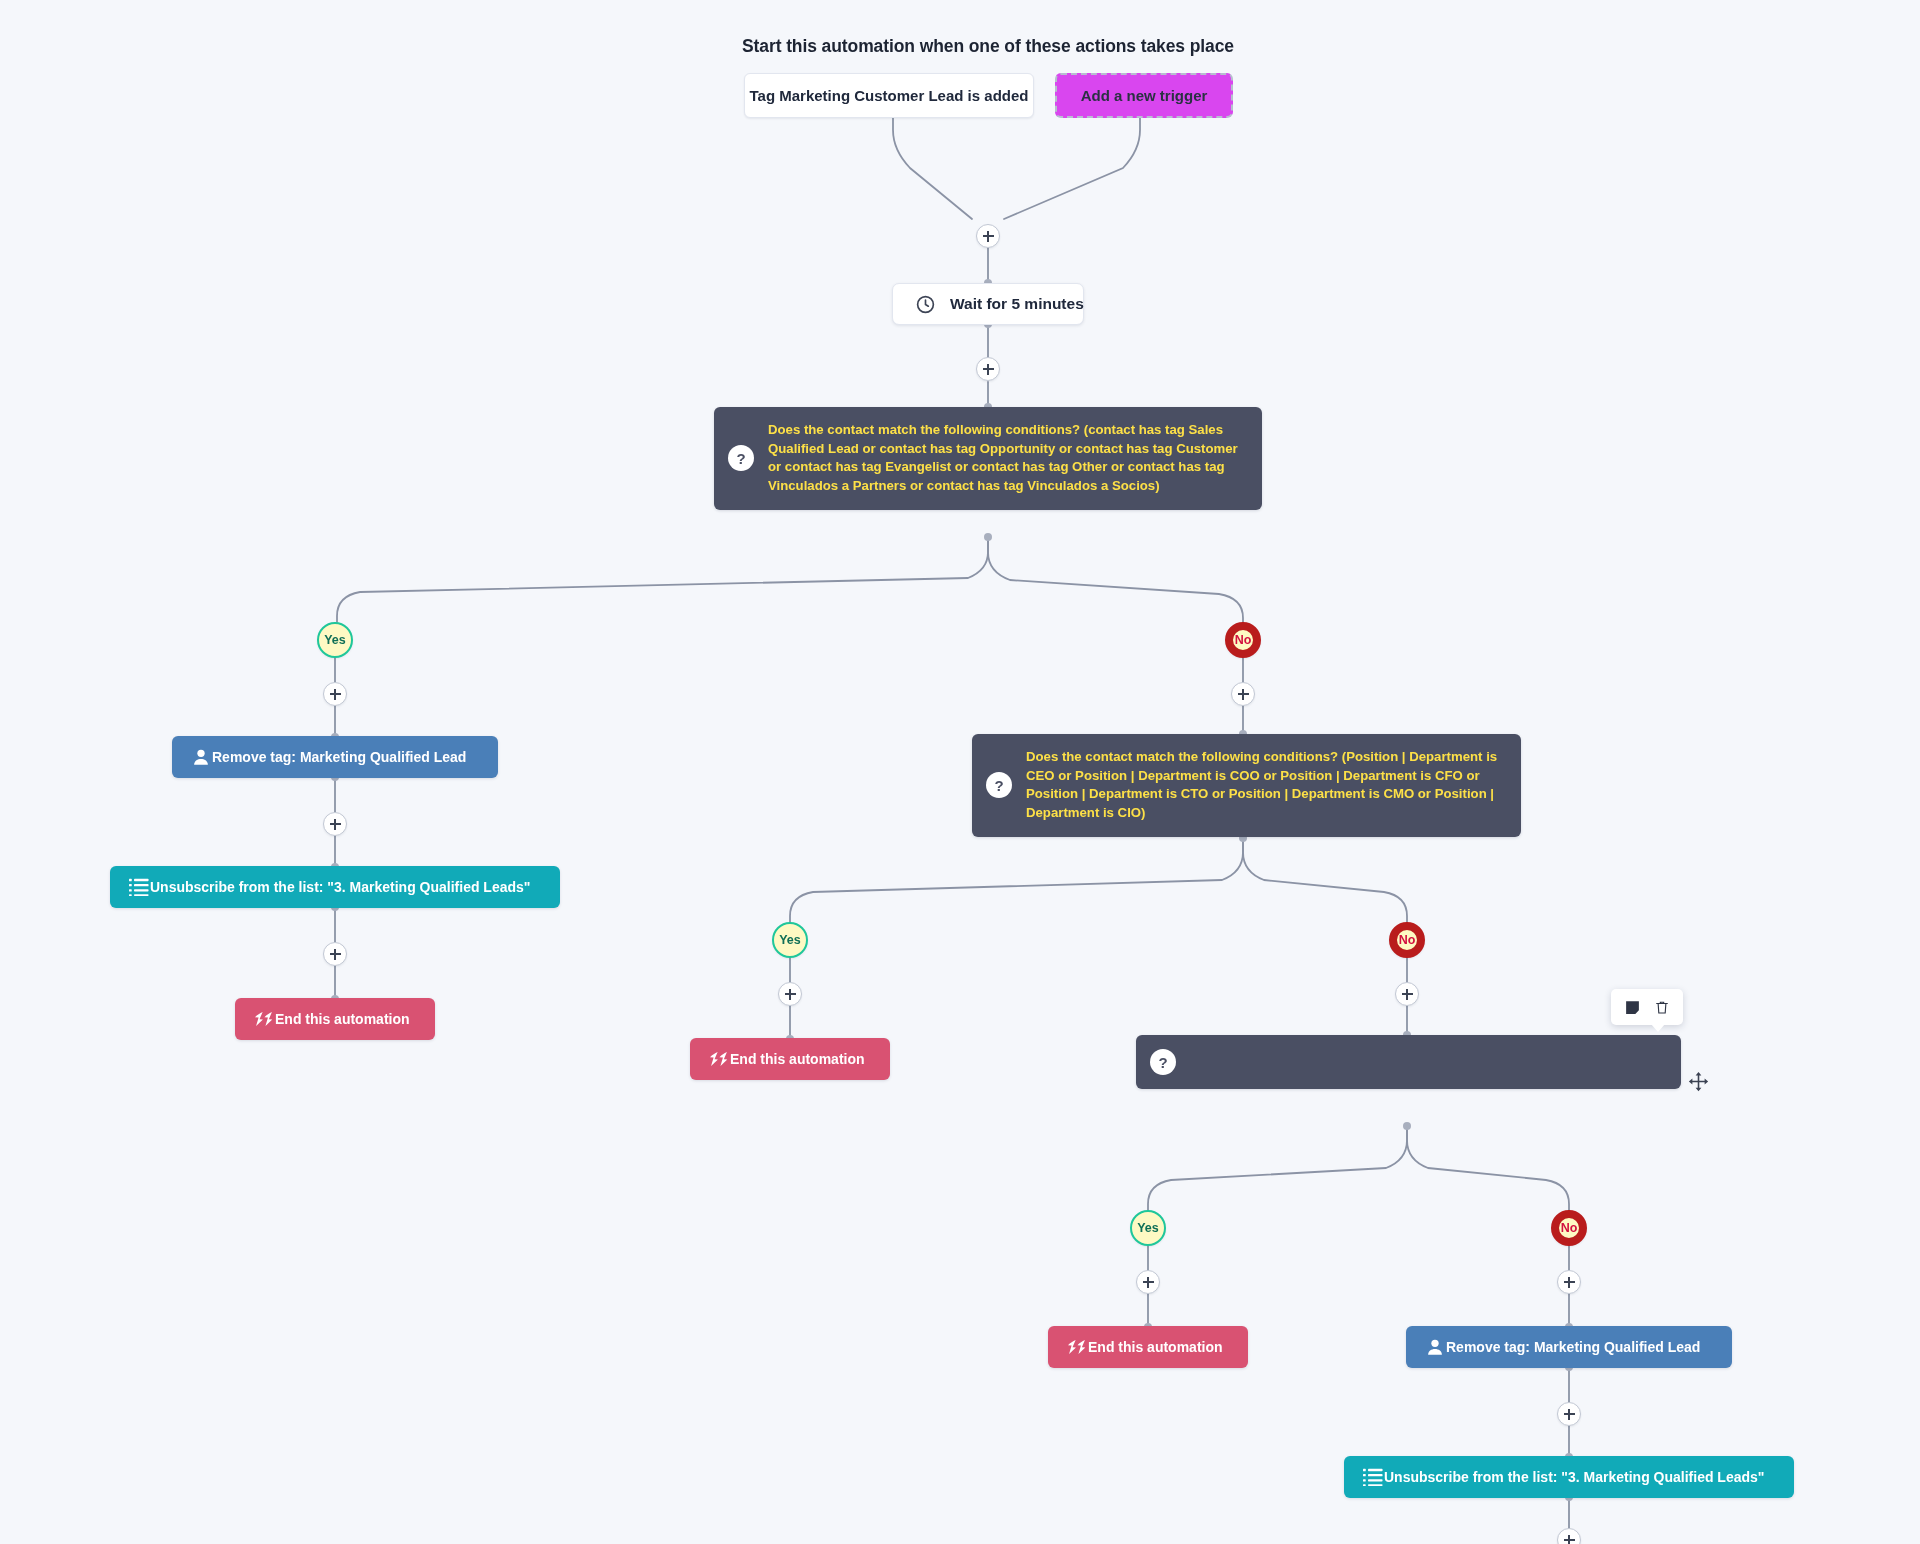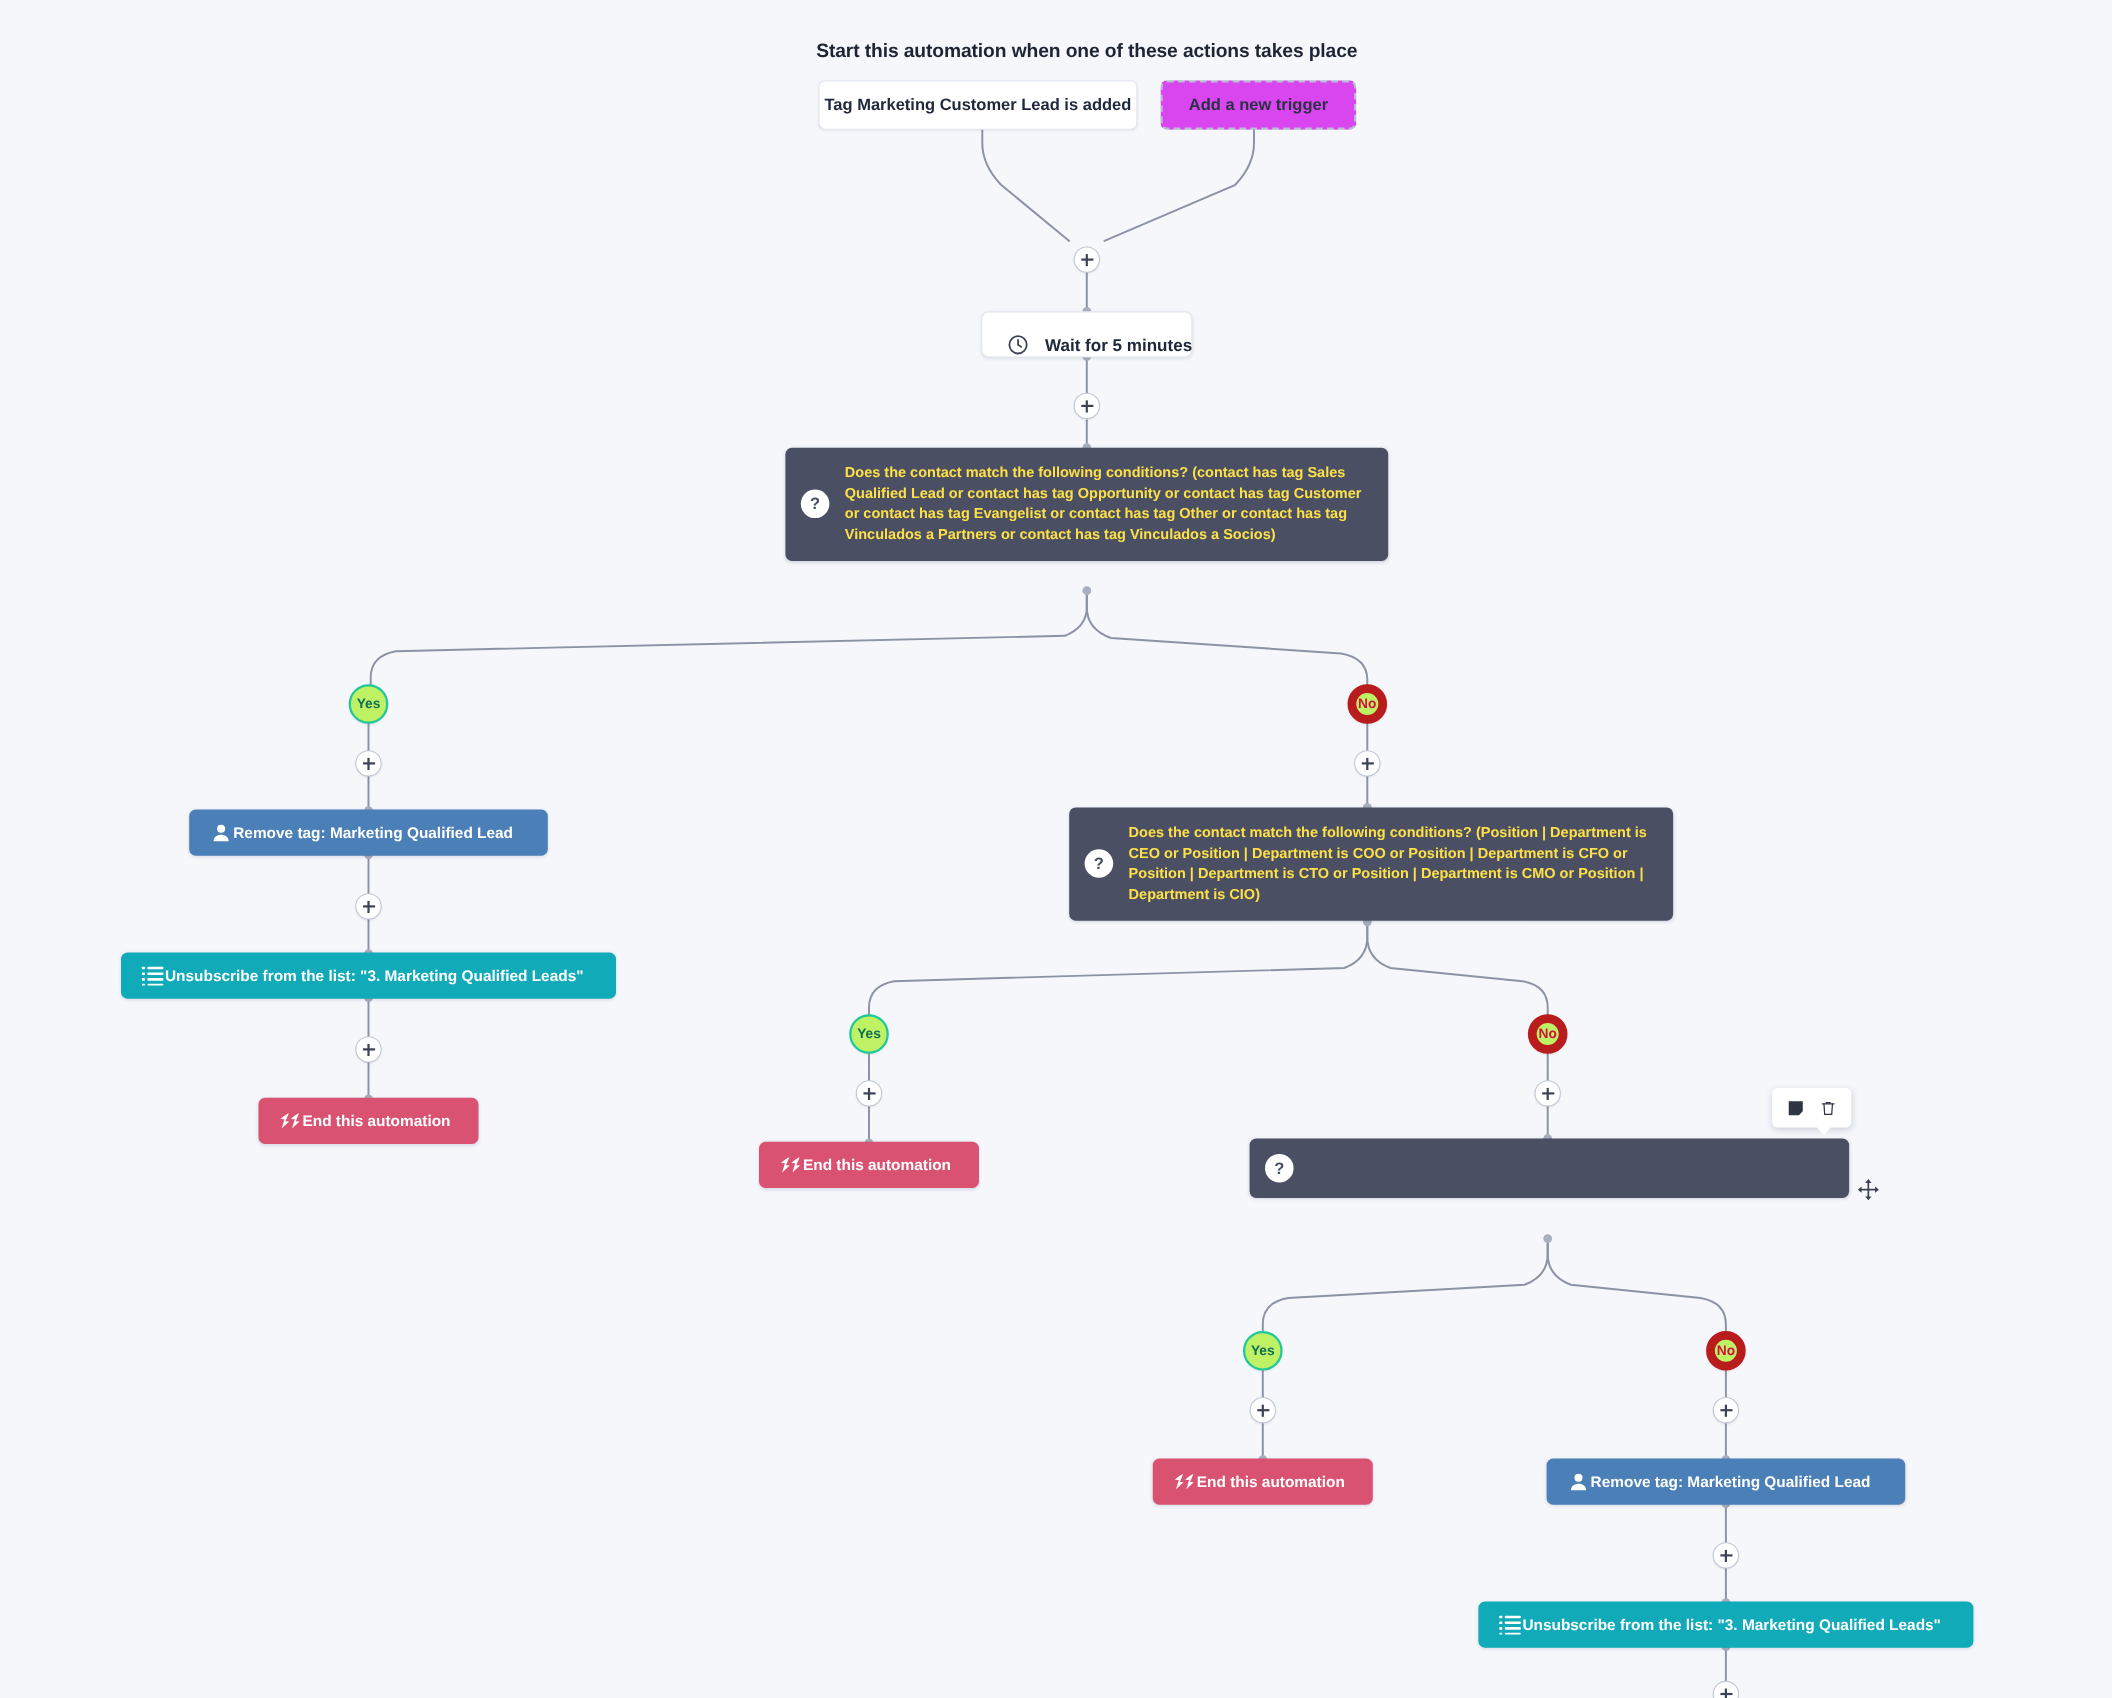--- a/index.html
+++ b/index.html
@@ -50,21 +50,21 @@
     color: #2a3142;
   }
 
   
   .wait-card {
     position: absolute;
     background: #ffffff;
     border: 1px solid #e2e6ef;
     border-radius: 7px;
     box-shadow: 0 1px 3px rgba(30,40,70,.10);
-    display: flex; align-items: flex-end; gap: 14px;
+    display: flex; align-items: center; gap: 14px;
     padding: 0 22px;
     font-size: 15.5px; font-weight: bold; color: #20293c;
     white-space: nowrap;
   }
 
   
   .cond-card {
     position: absolute;
     background: #4a4f63;
     border-radius: 6px;
@@ -118,21 +118,21 @@
     content: ""; position: absolute; background: #3b4354;
   }
   .plus-btn::before { width: 11px; height: 1.6px; }
   .plus-btn::after  { width: 1.6px; height: 11px; }
 
   
   .branch-badge {
     position: absolute;
     width: 36px; height: 36px;
     border-radius: 50%;
-    background: #bef264;
+    background: #fef9c3;
     display: flex; align-items: center; justify-content: center;
     font-size: 12.5px; font-weight: bold;
     box-shadow: 0 1px 2px rgba(30,40,70,.08);
   }
   .branch-badge.yes { border: 2px solid #1fc79a; color: #0f6e56; }
   .branch-badge.no  { border: 8px solid #b91c1c; color: #d3103f; }
 
   
   .node-toolbar {
     position: absolute;

